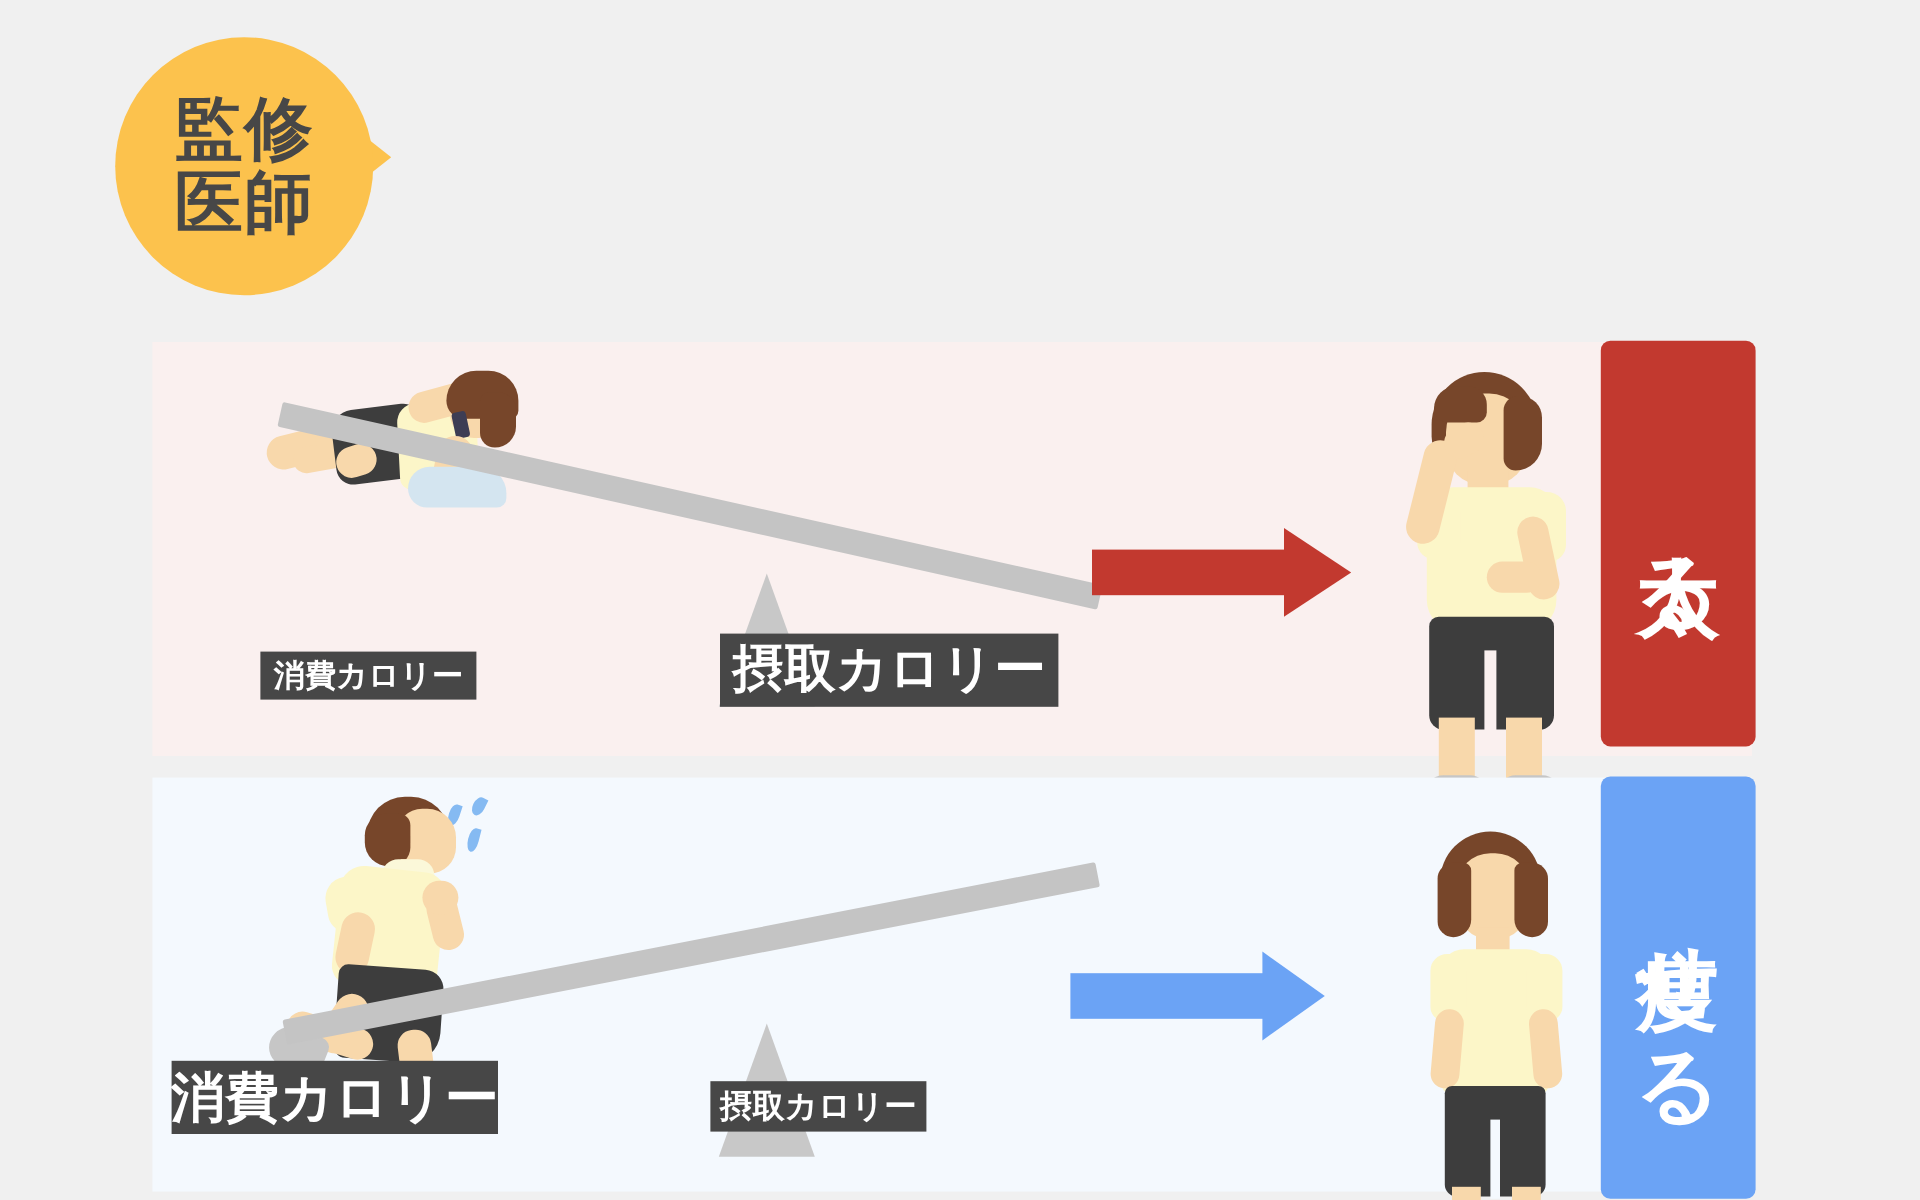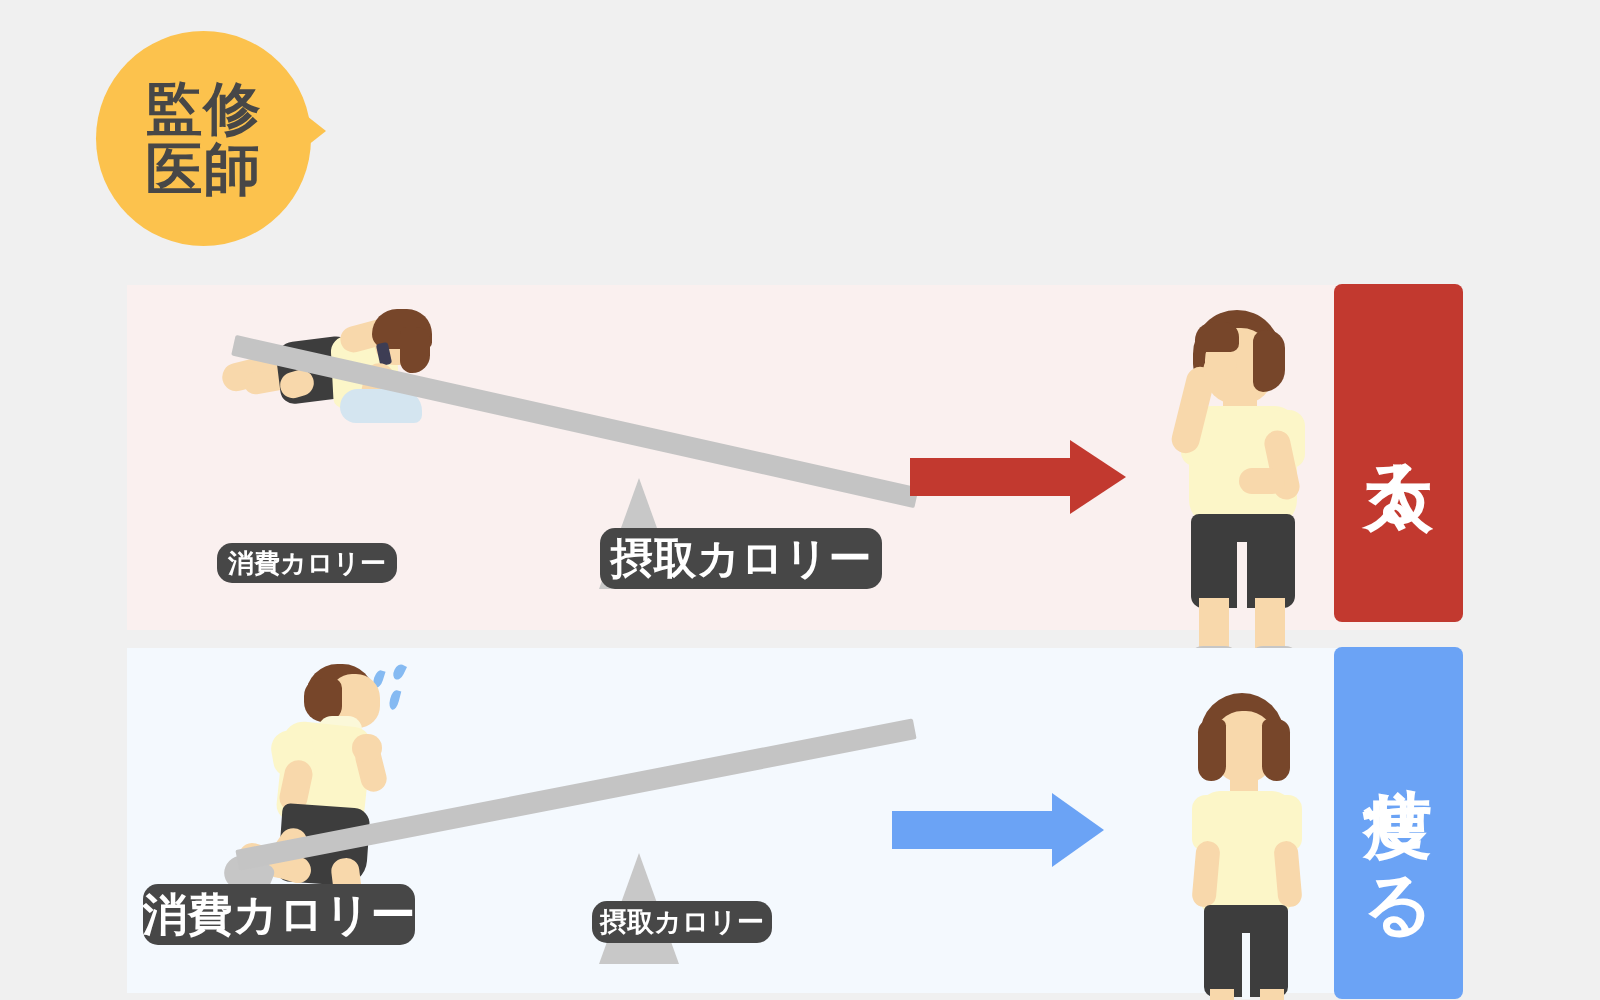--- a/index.html
+++ b/index.html
@@ -177,21 +177,20 @@
   .cal-tag {
     position: absolute;
     background: #474747;
     color: #ffffff;
     font-weight: 700;
     display: flex;
     align-items: center;
     justify-content: center;
     white-space: nowrap;
     line-height: 1;
-    border-radius: 15px;
   }
   #tag-burn-gain   { left: 90px;  top: 258px; width: 180px; height: 40px; font-size: 26px; }
   #tag-intake-gain { left: 473px; top: 243px; width: 282px; height: 61px; font-size: 43px; }
   #tag-burn-lose   { left: 16px;  top: 236px; width: 272px; height: 61px; font-size: 45px; }
   #tag-intake-lose { left: 465px; top: 253px; width: 180px; height: 42px; font-size: 27px; }
 
   
   .arrow { position: absolute; }
   .arrow .shaft { position: absolute; left: 0; top: 18px; height: 38px; }
   .arrow .head {

